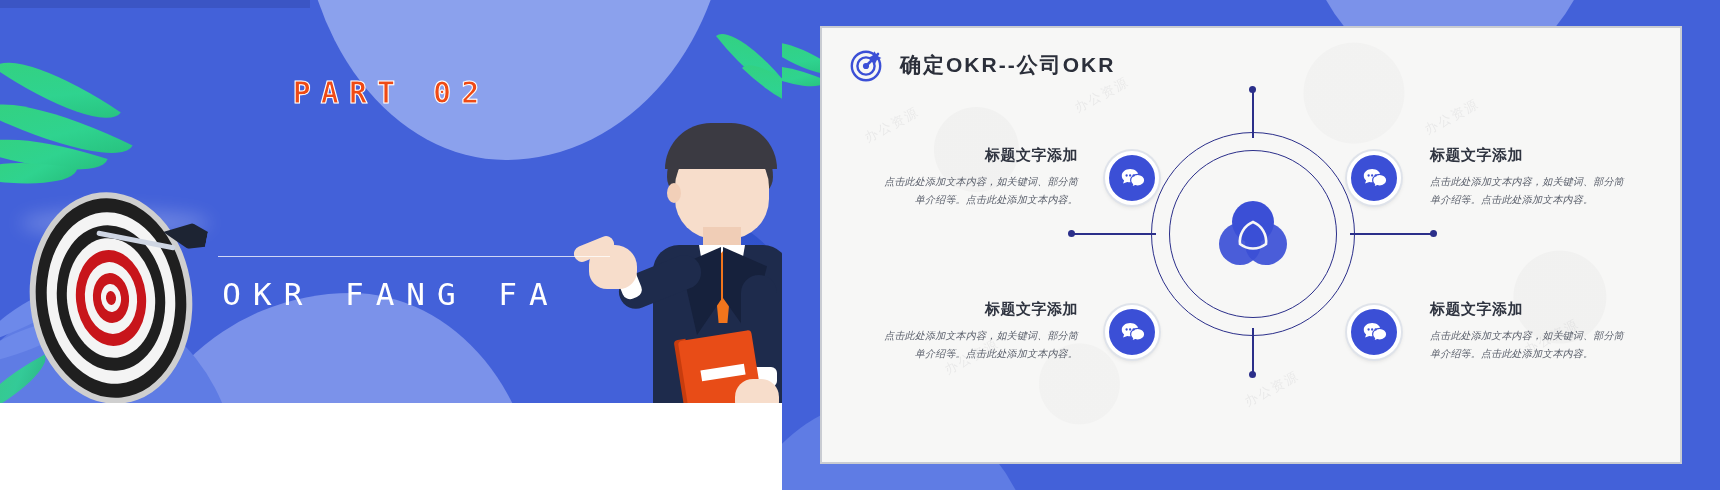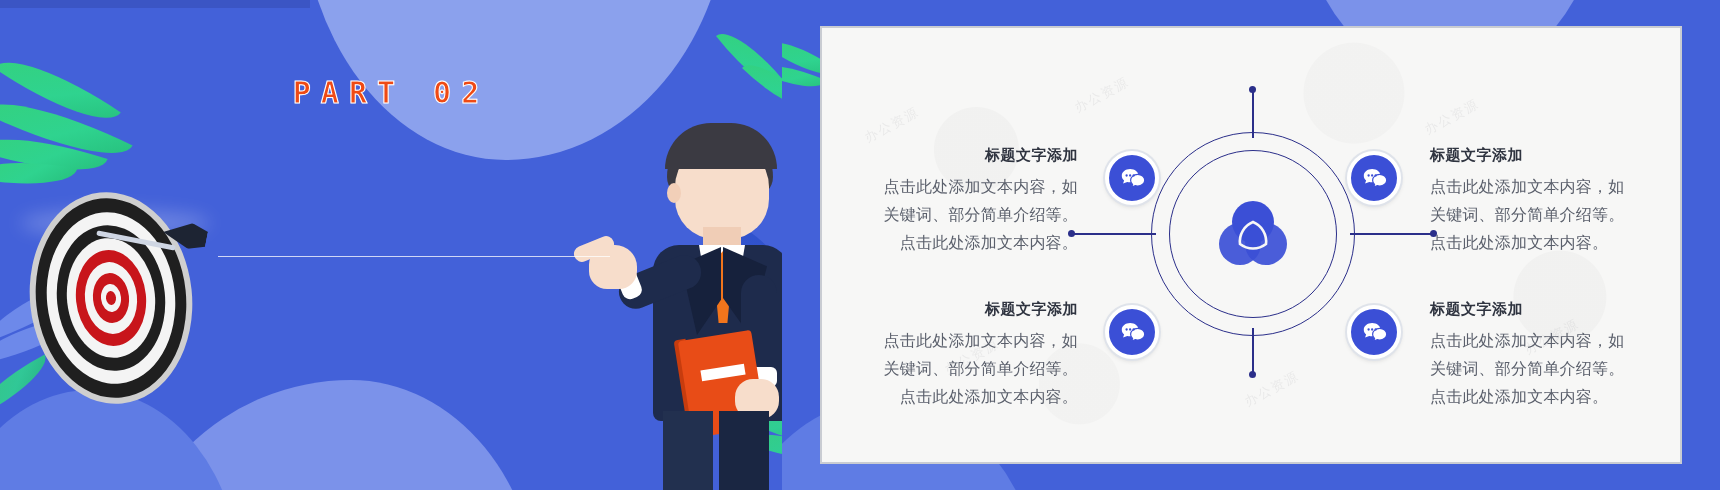--- a/index.html
+++ b/index.html
@@ -11,21 +11,21 @@
   }
   #stage {
     position: relative;
     width: 1720px; height: 490px;
     display: flex;
   }
 
   
   .slide-left {
     position: relative;
-    width: 782px; height: 490px;
+    width: 782px; height: 403px;
     background: #4361d9;
     overflow: hidden;
     flex: none;
   }
   .blob-top {
     position: absolute;
     left: 300px; top: -150px;
     width: 430px; height: 310px;
     background: #8fa4ee;
     border-radius: 0 0 60% 55% / 0 0 100% 100%;
@@ -229,22 +229,23 @@
   .quad.q-tl { left: 56px;  top: 118px; text-align: right; }
   .quad.q-bl { left: 56px;  top: 272px; text-align: right; }
   .quad.q-tr { left: 608px; top: 118px; text-align: left; }
   .quad.q-br { left: 608px; top: 272px; text-align: left; }
 
   .quad-title {
     font-size: 15px; font-weight: 700; color: #2f3440;
     letter-spacing: .5px; margin-bottom: 8px;
   }
   .quad-body {
-    font-size: 16px; line-height: 1.75; color: #5b606c;
+    font-size: 10px; line-height: 1.75; color: #5b606c;
     letter-spacing: .2px;
+    font-style: italic;
   }
   .quad.q-tl .quad-body, .quad.q-bl .quad-body { text-align: right; }
 
   .bubble {
     position: absolute;
     width: 54px; height: 54px;
     border-radius: 50%;
     background: #3b4fd6;
     border: 4px solid #ffffff;
     box-shadow: 0 0 0 2px #dfe3ea, 0 2px 5px rgba(0,0,0,.12);
@@ -340,37 +341,50 @@
       <div class="m m-cuff"></div>
       <div class="m m-hand"></div>
       <div class="m m-finger"></div>
       <div class="m m-legL"></div>
       <div class="m m-legR"></div>
 
     </div>
 
     <div class="part-label">PART 02</div>
     <div class="divider"></div>
+    <div class="sub-title">OKR FANG FA</div>
   </section>
 
   <section class="slide-right">
     <div class="rs-blobtop"></div>
     <div class="rs-blobbot"></div>
     <div class="leaf" style="left:-18px; top:24px; width:76px; height:22px; transform:rotate(34deg);"></div>
     <div class="leaf" style="left:-24px; top:52px; width:66px; height:20px; transform:rotate(24deg);"></div>
 
     <div class="card">
 
       <div class="wm" style="left:40px;  top:88px;">办公资源</div>
       <div class="wm" style="left:250px; top:58px;">办公资源</div>
       <div class="wm" style="left:600px; top:80px;">办公资源</div>
       <div class="wm" style="left:120px; top:320px;">办公资源</div>
       <div class="wm" style="left:420px; top:352px;">办公资源</div>
       <div class="wm" style="left:700px; top:300px;">办公资源</div>
 
+      <div class="card-header">
+        <span class="hdr-icon">
+          <svg viewBox="0 0 34 34" width="34" height="34">
+            <circle cx="16" cy="18" r="14.2" fill="none" stroke="#3b4fd6" stroke-width="2.4"></circle>
+            <circle cx="16" cy="18" r="8.6" fill="none" stroke="#3b4fd6" stroke-width="2.4"></circle>
+            <circle cx="16" cy="18" r="3.1" fill="#3b4fd6"></circle>
+            <path d="M16 18 L28 6" stroke="#3b4fd6" stroke-width="2.6" stroke-linecap="round" fill="none"></path>
+            <path d="M24.6 3.2 l2.2 4.6 4.6 2.2 -4.6 2.2 -2.2 4.6 -2.2 -4.6 -4.6 -2.2 4.6 -2.2 z" fill="#3b4fd6"></path>
+          </svg>
+        </span>
+        <span class="hdr-title">确定OKR--公司OKR</span>
+      </div>
 
       <div class="conn" style="left:430px; top:62px;  width:1.8px; height:48px;"></div>
       <div class="dot" style="left:427px; top:58px;"></div>
 
       <div class="conn" style="left:250px; top:205px; width:84px; height:1.8px;"></div>
       <div class="dot" style="left:246px; top:202px;"></div>
 
       <div class="conn" style="left:528px; top:205px; width:84px; height:1.8px;"></div>
       <div class="dot" style="left:608px; top:202px;"></div>
 

